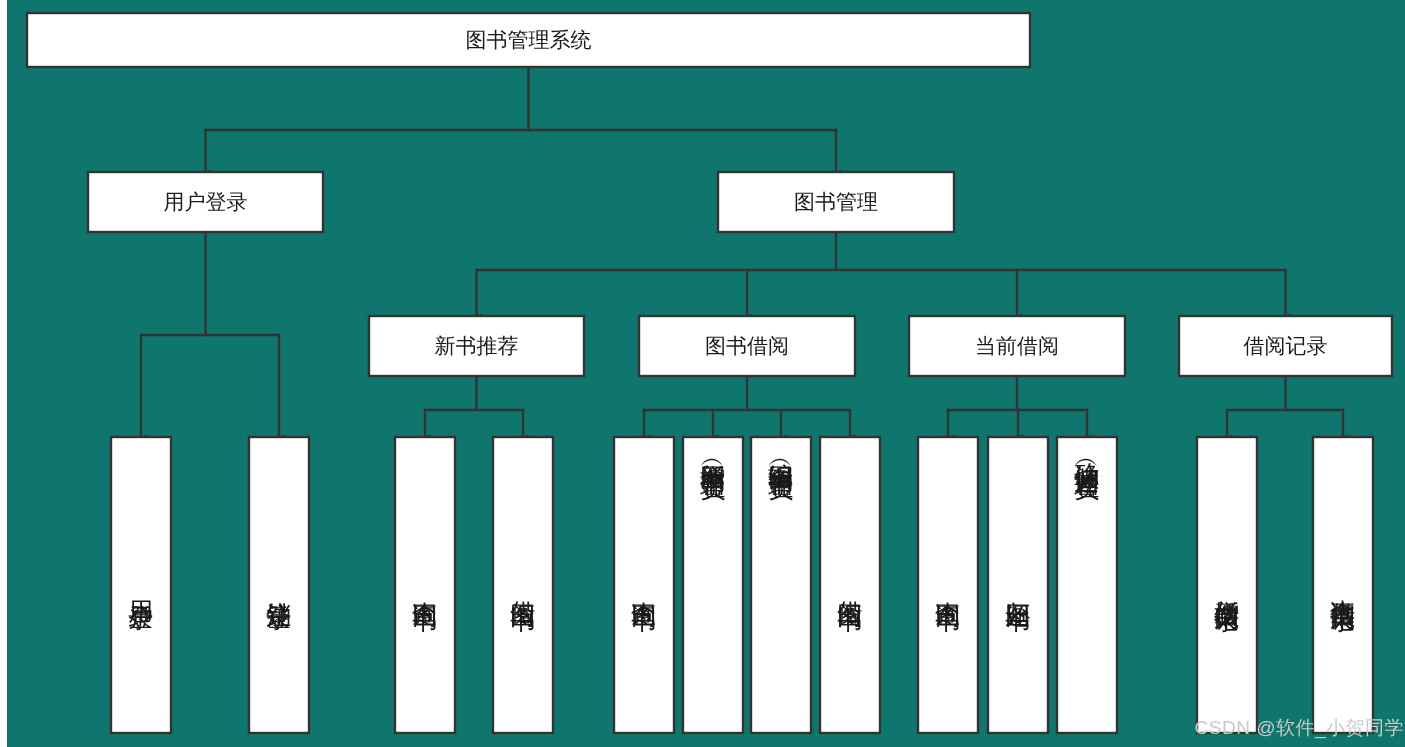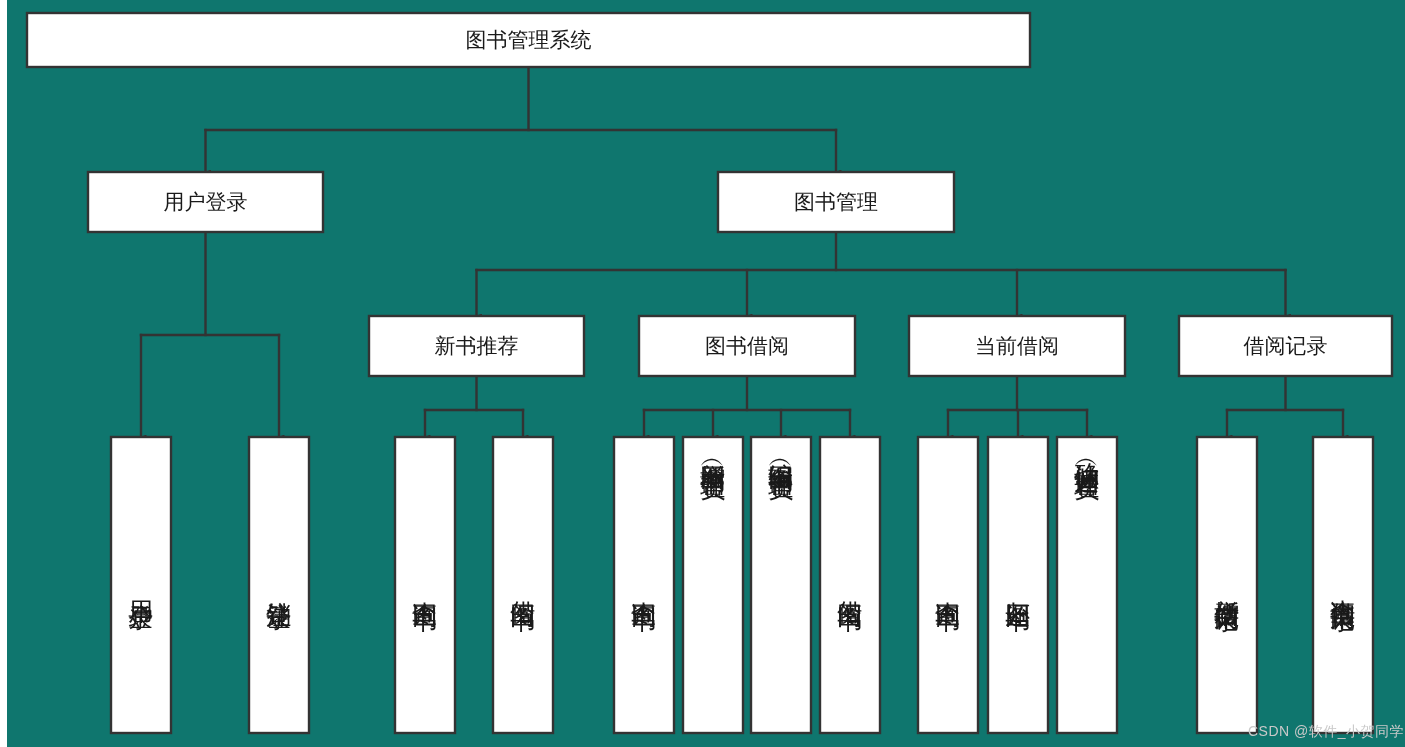--- a/index.html
+++ b/index.html
@@ -54,21 +54,21 @@
     letter-spacing: 2px;
     text-align: center;
     white-space: nowrap;
     pointer-events: none;
   }
   .watermark {
     position: absolute;
     right: 8px;
     bottom: 6px;
     font-family: "Liberation Sans", "DejaVu Sans", sans-serif;
-    font-size: 14px;
+    font-size: 19px;
     color: #c9c9c9;
     letter-spacing: 0.5px;
     white-space: nowrap;
   }
 </style>
 </head>
 <body>
 
 <div id="stage">
 

